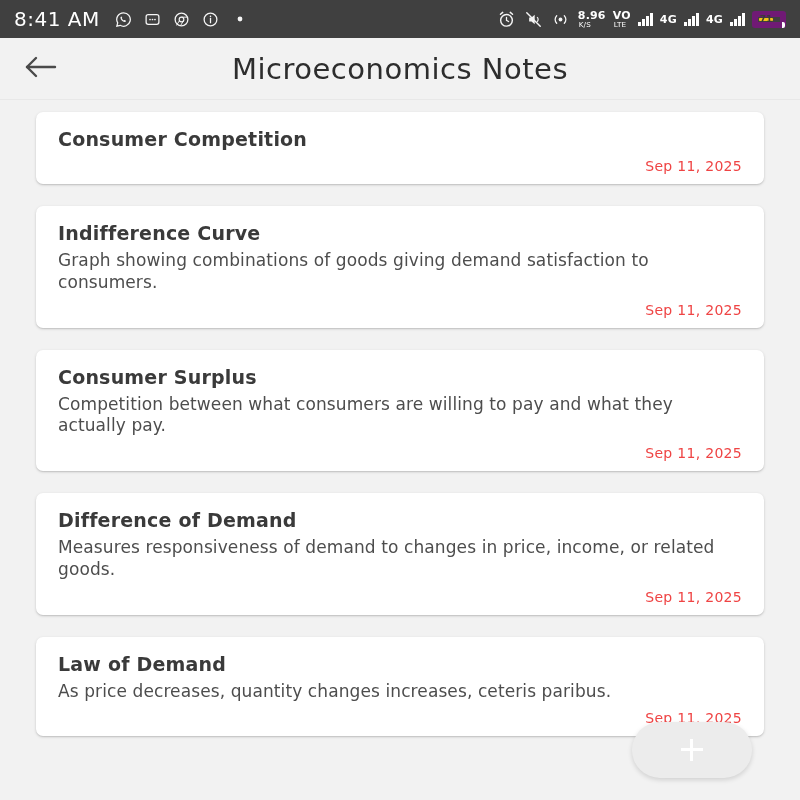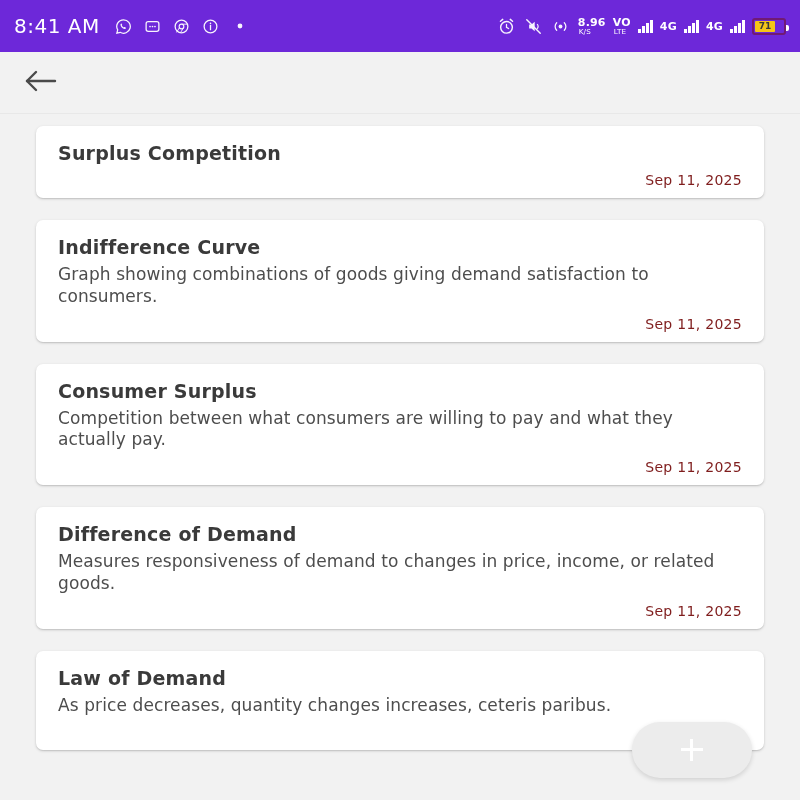--- a/index.html
+++ b/index.html
@@ -11,22 +11,22 @@
   }
   #app {
     width: 800px; height: 800px;
     display: flex; flex-direction: column;
     position: relative;
     background: #f2f2f2;
   }
 
   
   .statusbar {
-    height: 52px;
-    background: #6d28d9;
+    height: 38px;
+    background: #404040;
     color: #ffffff;
     display: flex;
     align-items: center;
     padding: 0 14px;
     flex: none;
   }
   .statusbar .clock {
     font-size: 20px;
     letter-spacing: 0.5px;
     font-family: "DejaVu Sans", sans-serif;
@@ -57,21 +57,21 @@
   .bars {
     display: inline-flex; align-items: flex-end; gap: 1px; height: 14px;
   }
   .bars i { width: 3px; background: #ffffff; display: block; }
   .bars i:nth-child(1) { height: 4px; }
   .bars i:nth-child(2) { height: 7px; }
   .bars i:nth-child(3) { height: 10px; }
   .bars i:nth-child(4) { height: 13px; }
   .battery {
     width: 34px; height: 17px;
-    border: 2px solid #701a75;
+    border: 6px solid #701a75;
     border-radius: 3px;
     position: relative;
     display: flex; align-items: center;
     padding: 1px;
   }
   .battery:after {
     content: ""; position: absolute; right: -5px; top: 5px;
     width: 3px; height: 6px; background: #ffffff; border-radius: 0 2px 2px 0;
   }
   .battery .fill {
@@ -128,21 +128,21 @@
   }
   .card-desc {
     font-size: 17px;
     color: #4d4d4d;
     line-height: 1.28;
     letter-spacing: 0.1px;
   }
   .card-date {
     text-align: right;
     font-size: 14px;
-    color: #7f1d1d;
+    color: #ef4444;
     margin-top: 8px;
     letter-spacing: 0.3px;
   }
 
   
   .fab {
     position: absolute;
     right: 48px; bottom: 22px;
     width: 120px; height: 56px;
     border-radius: 28px;
@@ -265,26 +265,27 @@
 
   <div class="appbar">
     <div class="back-btn">
       <span>
         <svg width="34" height="26" viewBox="0 0 34 26">
           <path d="M3 13h28" stroke="#4a4a4a" stroke-width="2.4" stroke-linecap="round" fill="none"></path>
           <path d="M12 4 3 13l9 9" stroke="#4a4a4a" stroke-width="2.4" stroke-linecap="round" stroke-linejoin="round" fill="none"></path>
         </svg>
       </span>
     </div>
+    <div class="appbar-title">Microeconomics Notes</div>
   </div>
 
   <div class="list">
 
     <div class="card">
-      <div class="card-title">Surplus Competition</div>
+      <div class="card-title">Consumer Competition</div>
       <div class="card-date">Sep 11, 2025</div>
     </div>
 
     <div class="card">
       <div class="card-title">Indifference Curve</div>
       <div class="card-desc">Graph showing combinations of goods giving demand satisfaction to consumers.</div>
       <div class="card-date">Sep 11, 2025</div>
     </div>
 
     <div class="card">

